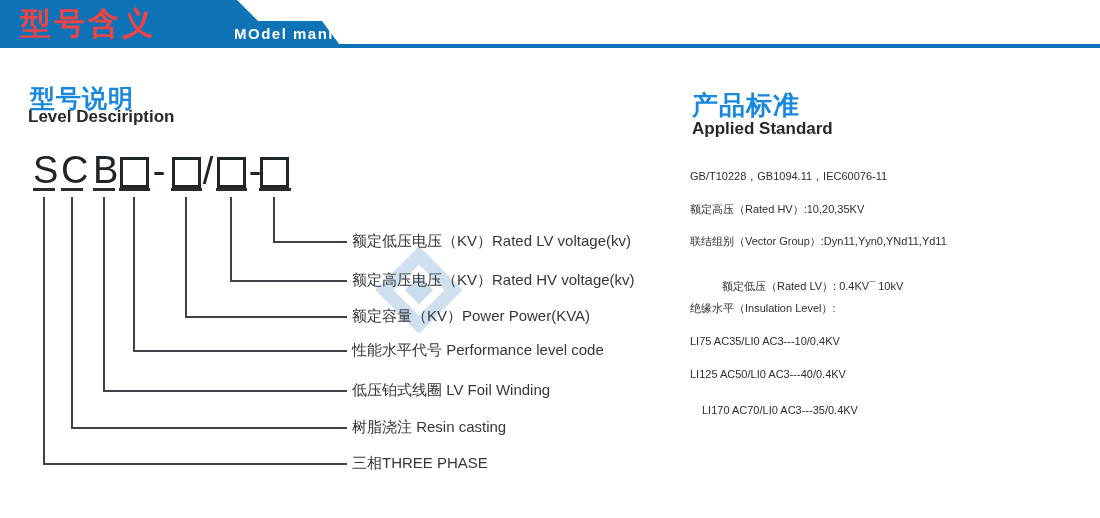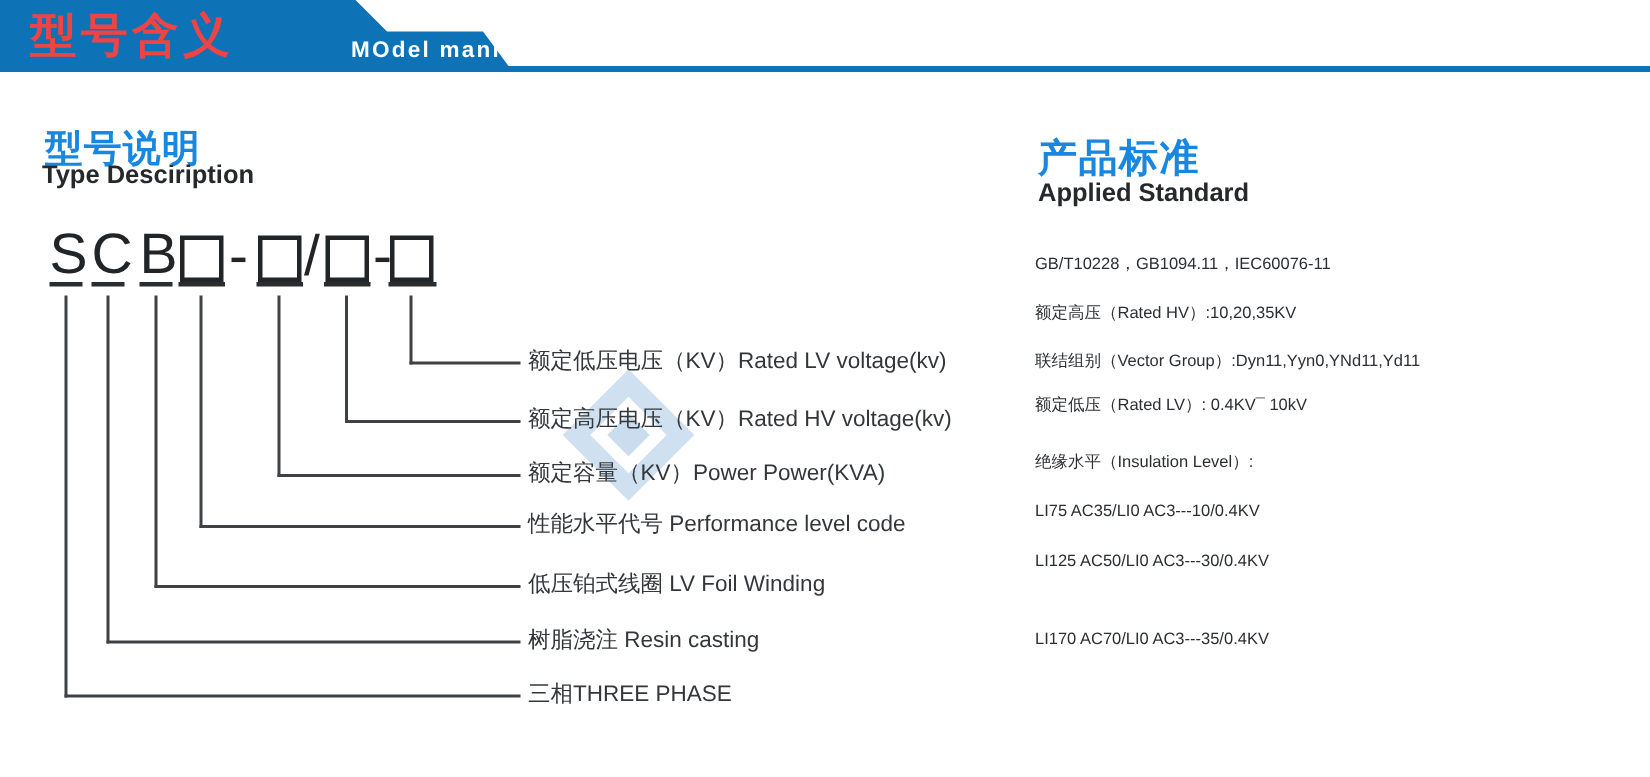--- a/index.html
+++ b/index.html
@@ -41,21 +41,21 @@
     <div class="wm-d2"></div>
   </div>
 
   <div class="content">
 
     <div class="hdr"></div>
     <div class="hdr-zh">型号含义</div>
     <div class="hdr-en">MOdel maning</div>
 
     <div class="sec-zh" style="left:30px;top:82px;">型号说明</div>
-    <div class="sec-en" style="left:28px;top:107px;">Type Desciription</div>
+    <div class="sec-en" style="left:28px;top:107px;">Level Desciription</div>
 
     <div class="ltr" style="left:33px;">S</div>
     <div class="ltr" style="left:61px;">C</div>
     <div class="ltr" style="left:93px;">B</div>
     <div class="cbox" style="left:120px;"></div>
     <div class="sep" style="left:150px;">-</div>
     <div class="cbox" style="left:172px;"></div>
     <div class="sep" style="left:199px;">/</div>
     <div class="cbox" style="left:217px;"></div>
     <div class="sep" style="left:246px;">-</div>
@@ -84,20 +84,20 @@
     <div class="dlabel" style="top:380px;">低压铂式线圈 LV Foil Winding</div>
     <div class="dlabel" style="top:417px;">树脂浇注 Resin casting</div>
     <div class="dlabel" style="top:453px;">三相THREE PHASE</div>
 
     <div class="sec-zh" style="left:692px;top:88px;font-size:26px;">产品标准</div>
     <div class="sec-en" style="left:692px;top:119px;">Applied Standard</div>
 
     <div class="rline" style="top:166px;">GB/T10228，GB1094.11，IEC60076-11</div>
     <div class="rline" style="top:199px;">额定高压（Rated HV）:10,20,35KV</div>
     <div class="rline" style="top:231px;">联结组别（Vector Group）:Dyn11,Yyn0,YNd11,Yd11</div>
-    <div class="rline" style="top:260px;">额定低压（Rated LV）: 0.4KV¯ 10kV</div>
+    <div class="rline" style="top:276px;margin-left:32px;">额定低压（Rated LV）: 0.4KV¯ 10kV</div>
     <div class="rline" style="top:298px;text-align:center;">绝缘水平（Insulation Level）:</div>
     <div class="rline" style="top:331px;">LI75 AC35/LI0 AC3---10/0.4KV</div>
-    <div class="rline" style="top:364px;">LI125 AC50/LI0 AC3---30/0.4KV</div>
-    <div class="rline" style="top:416px;">LI170 AC70/LI0 AC3---35/0.4KV</div>
+    <div class="rline" style="top:364px;">LI125 AC50/LI0 AC3---40/0.4KV</div>
+    <div class="rline" style="top:400px;margin-left:12px;">LI170 AC70/LI0 AC3---35/0.4KV</div>
 
   </div>
 </div>
 
 </body></html>

